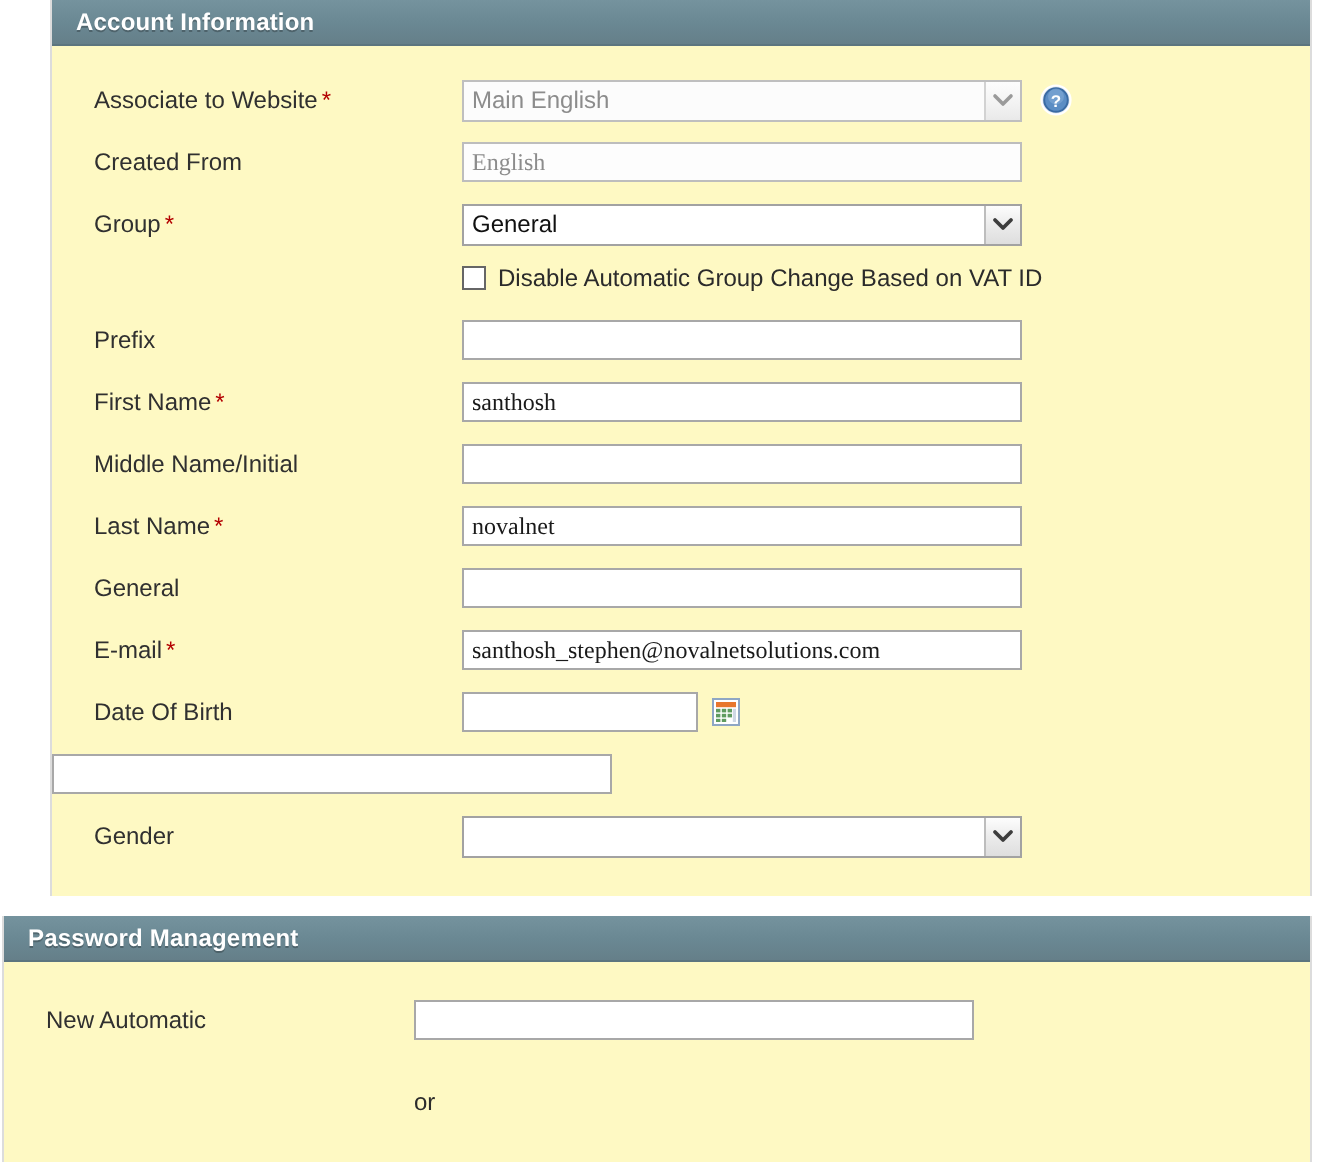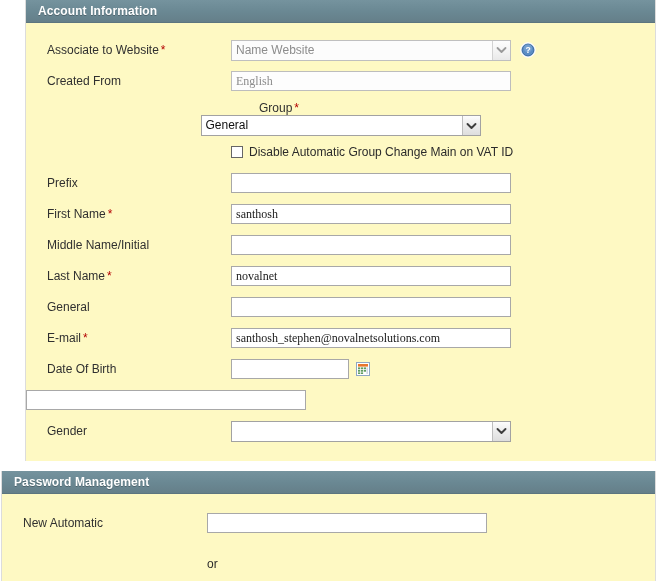--- a/index.html
+++ b/index.html
@@ -62,21 +62,21 @@
     background: #ffffff;
   }
 
   
   .row {
     display: flex;
     align-items: center;
     min-height: 22px;
     margin-bottom: 9px;
   }
-  .row.tight { margin-bottom: 5px; flex-direction: column; }
+  .row.tight { margin-bottom: 5px; }
   .row.subrow { margin-bottom: 9px; }
 
   .lbl {
     width: 205px;
     padding-left: 21px;
     box-sizing: border-box;
     font-size: 12px;
     color: #303030;
     line-height: 14px;
     flex: 0 0 auto;
@@ -208,21 +208,21 @@
     </div>
 
     <div class="panel-body">
 
       <div class="spacer-sm"></div>
 
       <div class="row">
         <div class="lbl"><span>Associate to Website</span><span class="req">*</span></div>
         <div class="ctl">
           <div class="sel disabled">
-            <span class="sel-text">Name Website</span>
+            <span class="sel-text">Main English</span>
             <span class="sel-btn">
               <svg width="11" height="8" viewBox="0 0 11 8">
                   <path d="M1.5 2 L5.5 6 L9.5 2" fill="none" stroke="#9a9a9a" stroke-width="1.8" stroke-linecap="round" stroke-linejoin="round"></path>
                 </svg>
             </span>
           </div>
           <span class="help-icon">
             <svg width="16" height="16" viewBox="0 0 16 16">
               <circle cx="8" cy="8" r="7.3" fill="#dfe8f2" stroke="#ffffff" stroke-width="1"></circle>
               <circle cx="8" cy="8" r="5.9" fill="#5b8dc4" stroke="#3a6ba3" stroke-width="1"></circle>
@@ -252,21 +252,21 @@
             </span>
           </div>
         </div>
       </div>
 
       <div class="row subrow">
         <div class="lbl"></div>
         <div class="ctl">
           <label class="cb-wrap">
             <span class="cb"></span>
-            <span class="cb-label">Disable Automatic Group Change Main on VAT ID</span>
+            <span class="cb-label">Disable Automatic Group Change Based on VAT ID</span>
           </label>
         </div>
       </div>
 
       <div class="row">
         <div class="lbl"><span>Prefix</span></div>
         <div class="ctl">
           <input class="inp" type="text" value="" style="">
         </div>
       </div>

